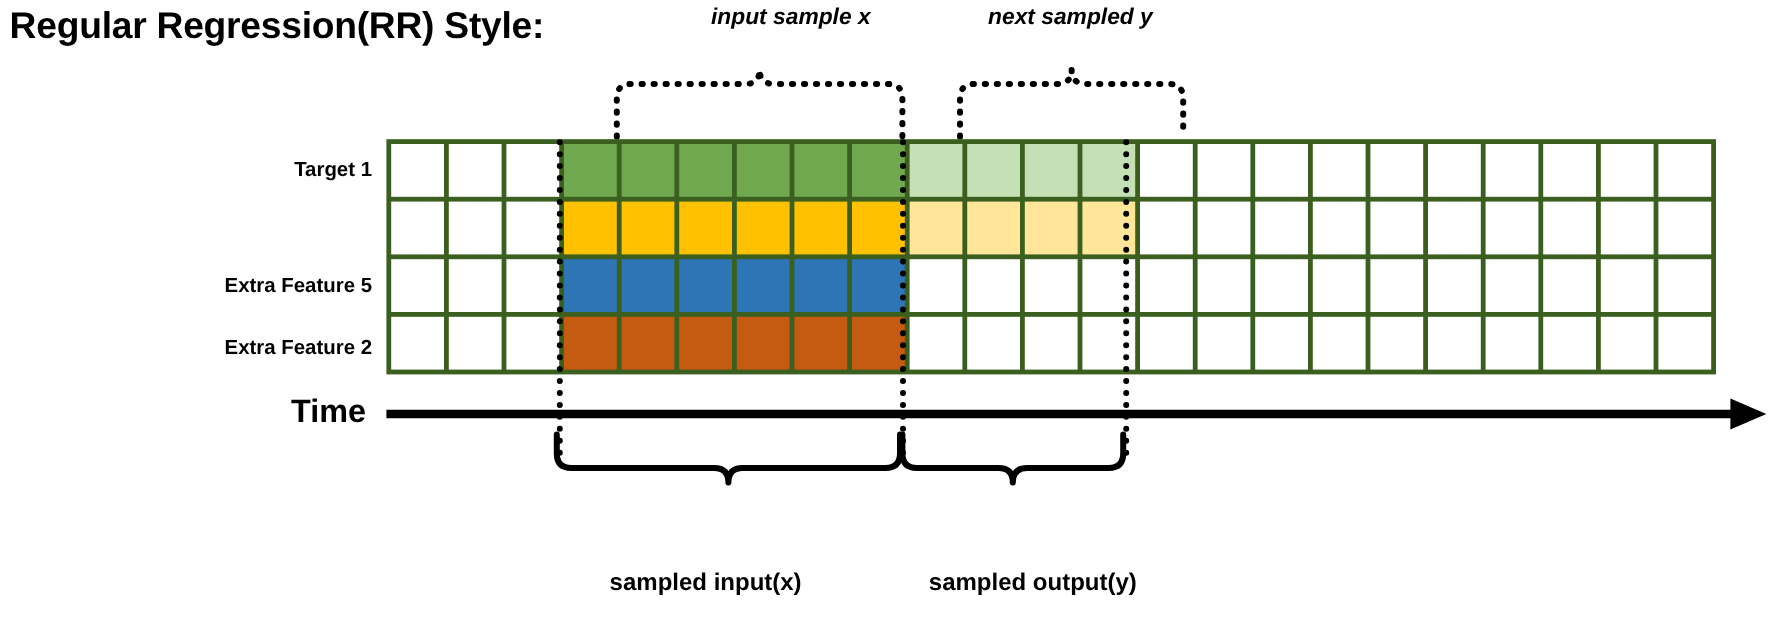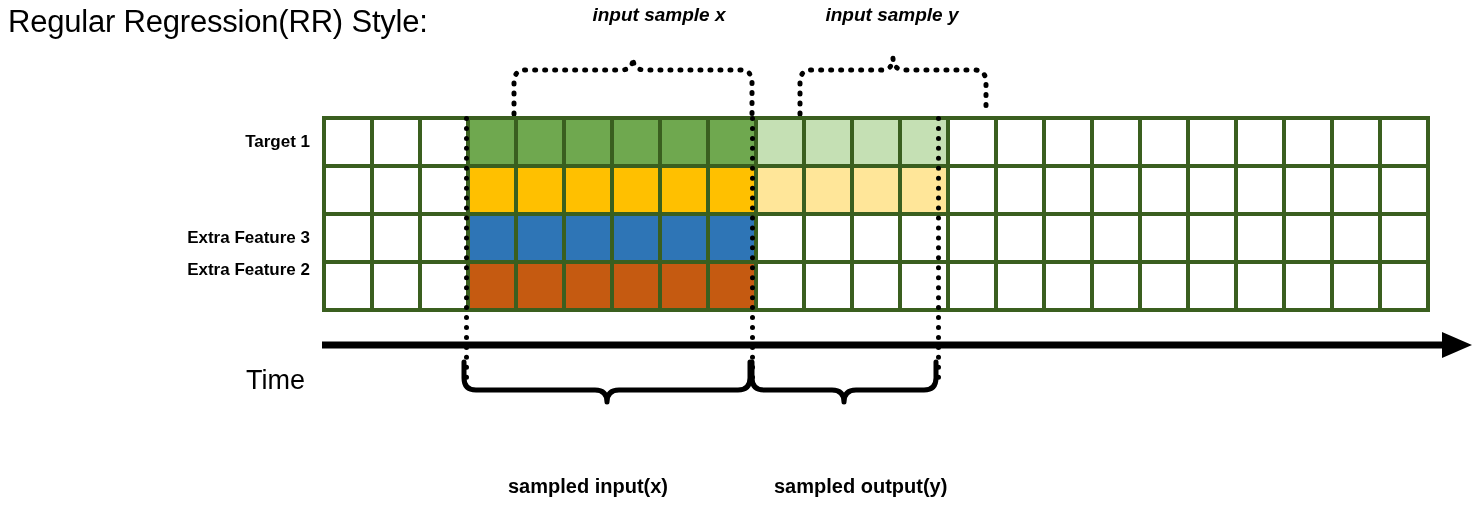--- a/index.html
+++ b/index.html
@@ -8,21 +8,21 @@
     background: #ffffff;
     font-family: "Liberation Sans", sans-serif;
     overflow: hidden;
   }
   #stage { position: relative; width: 1476px; height: 516px; }
 
   .title {
     position: absolute;
     left: 8px; top: 4px;
     font-size: 31px;
-    font-weight: 400;
+    font-weight: 700;
     color: #000;
     letter-spacing: -0.2px;
     white-space: nowrap;
   }
 
   .samp-label {
     position: absolute;
     font-size: 19px;
     font-style: italic;
     font-weight: 600;
@@ -76,23 +76,22 @@
   .c-blue   { background: #2e75b6; }
   .c-orange { background: #c55a11; }
 
   
   #time-label {
     position: absolute;
     left: 160px; top: 328px;
     width: 145px;
     text-align: right;
     font-size: 27px;
-    font-weight: 400;
-    color: #000;
-    margin-top: 37px;
+    font-weight: 700;
+    color: #000;
   }
   #time-axis {
     position: absolute;
     left: 320px; top: 330px;
     width: 1152px; height: 30px;
   }
 
   
   .vguide {
     position: absolute;
@@ -116,33 +115,33 @@
   #annot-y { left: 774px; top: 424px; }
 </style>
 </head>
 <body>
 
 <div id="stage">
 
   <div class="title">Regular Regression(RR) Style:</div>
 
   <div class="samp-label" id="lbl-next-x">input sample x</div>
-  <div class="samp-label" id="lbl-next-y">input sample y</div>
+  <div class="samp-label" id="lbl-next-y">next sampled y</div>
 
   <svg class="layer" width="1476" height="516">
 
     <path d="M 514 114 L 514 82 Q 514 70 526 70 L 621 70 Q 633 70 633 58 Q 633 70 645 70 L 740 70 Q 752 70 752 82 L 752 114" fill="none" stroke="#000" stroke-width="5" stroke-linecap="round" stroke-dasharray="1 9"></path>
 
     <path d="M 800 114 L 800 82 Q 800 70 812 70 L 881 70 Q 893 70 893 58 Q 893 70 905 70 L 974 70 Q 986 70 986 82 L 986 114" fill="none" stroke="#000" stroke-width="5" stroke-linecap="round" stroke-dasharray="1 9"></path>
   </svg>
 
   <div id="rowlabels">
     <div class="rowlabel" style="position:absolute;top:0px;">Target 1</div>
-    <div class="rowlabel" style="position:absolute;top:96px;">Extra Feature 3</div>
-    <div class="rowlabel" style="position:absolute;top:128px;">Extra Feature 2</div>
+    <div class="rowlabel" style="position:absolute;top:96px;">Extra Feature 5</div>
+    <div class="rowlabel" style="position:absolute;top:148px;">Extra Feature 2</div>
   </div>
 
   <div id="grid">
       <div class="grow">
         <div class="cell "></div>
         <div class="cell "></div>
         <div class="cell "></div>
         <div class="cell c-green"></div>
         <div class="cell c-green"></div>
         <div class="cell c-green"></div>

